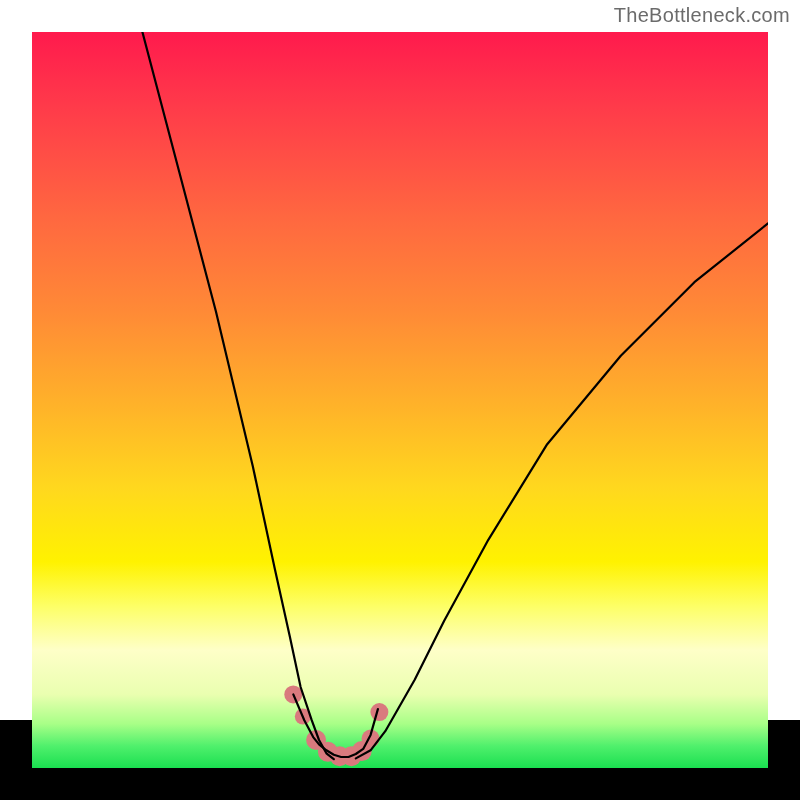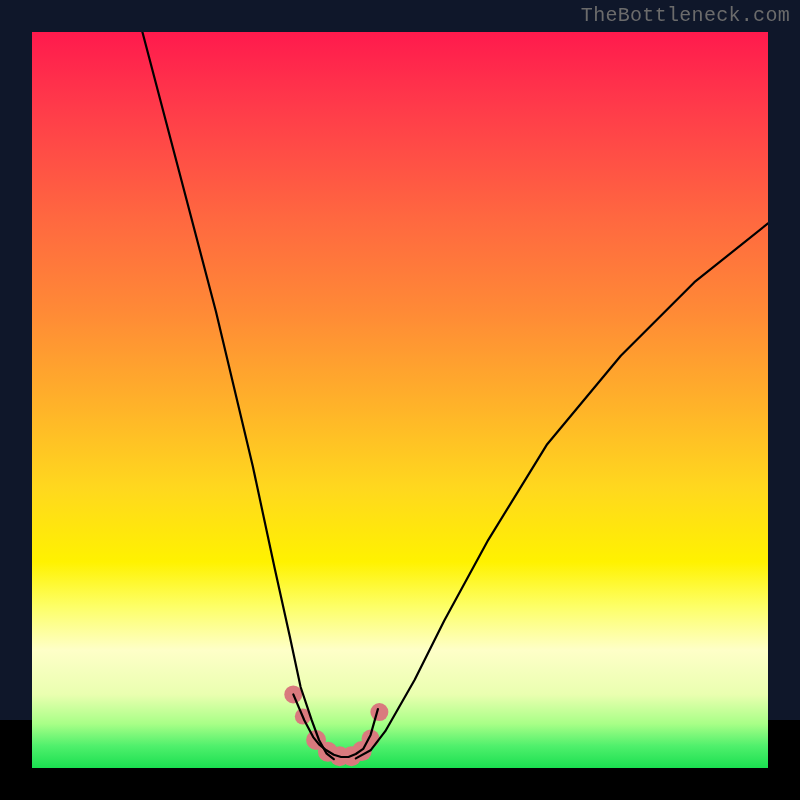--- a/index.html
+++ b/index.html
@@ -10,22 +10,21 @@
     overflow: hidden;
     background: #000;
     font-family: Arial, Helvetica, sans-serif;
   }
   .frame {
     position: absolute;
     left: 0;
     top: 0;
     width: 800px;
     height: 720px;
-    background: #0f172a;
-    font-family: Liberation Mono, monospace;
+    background: #ffffff;
   }
   .plot {
     position: absolute;
     left: 32px;
     top: 32px;
     width: 736px;
     height: 736px;
     
     background: linear-gradient(
       to bottom,

